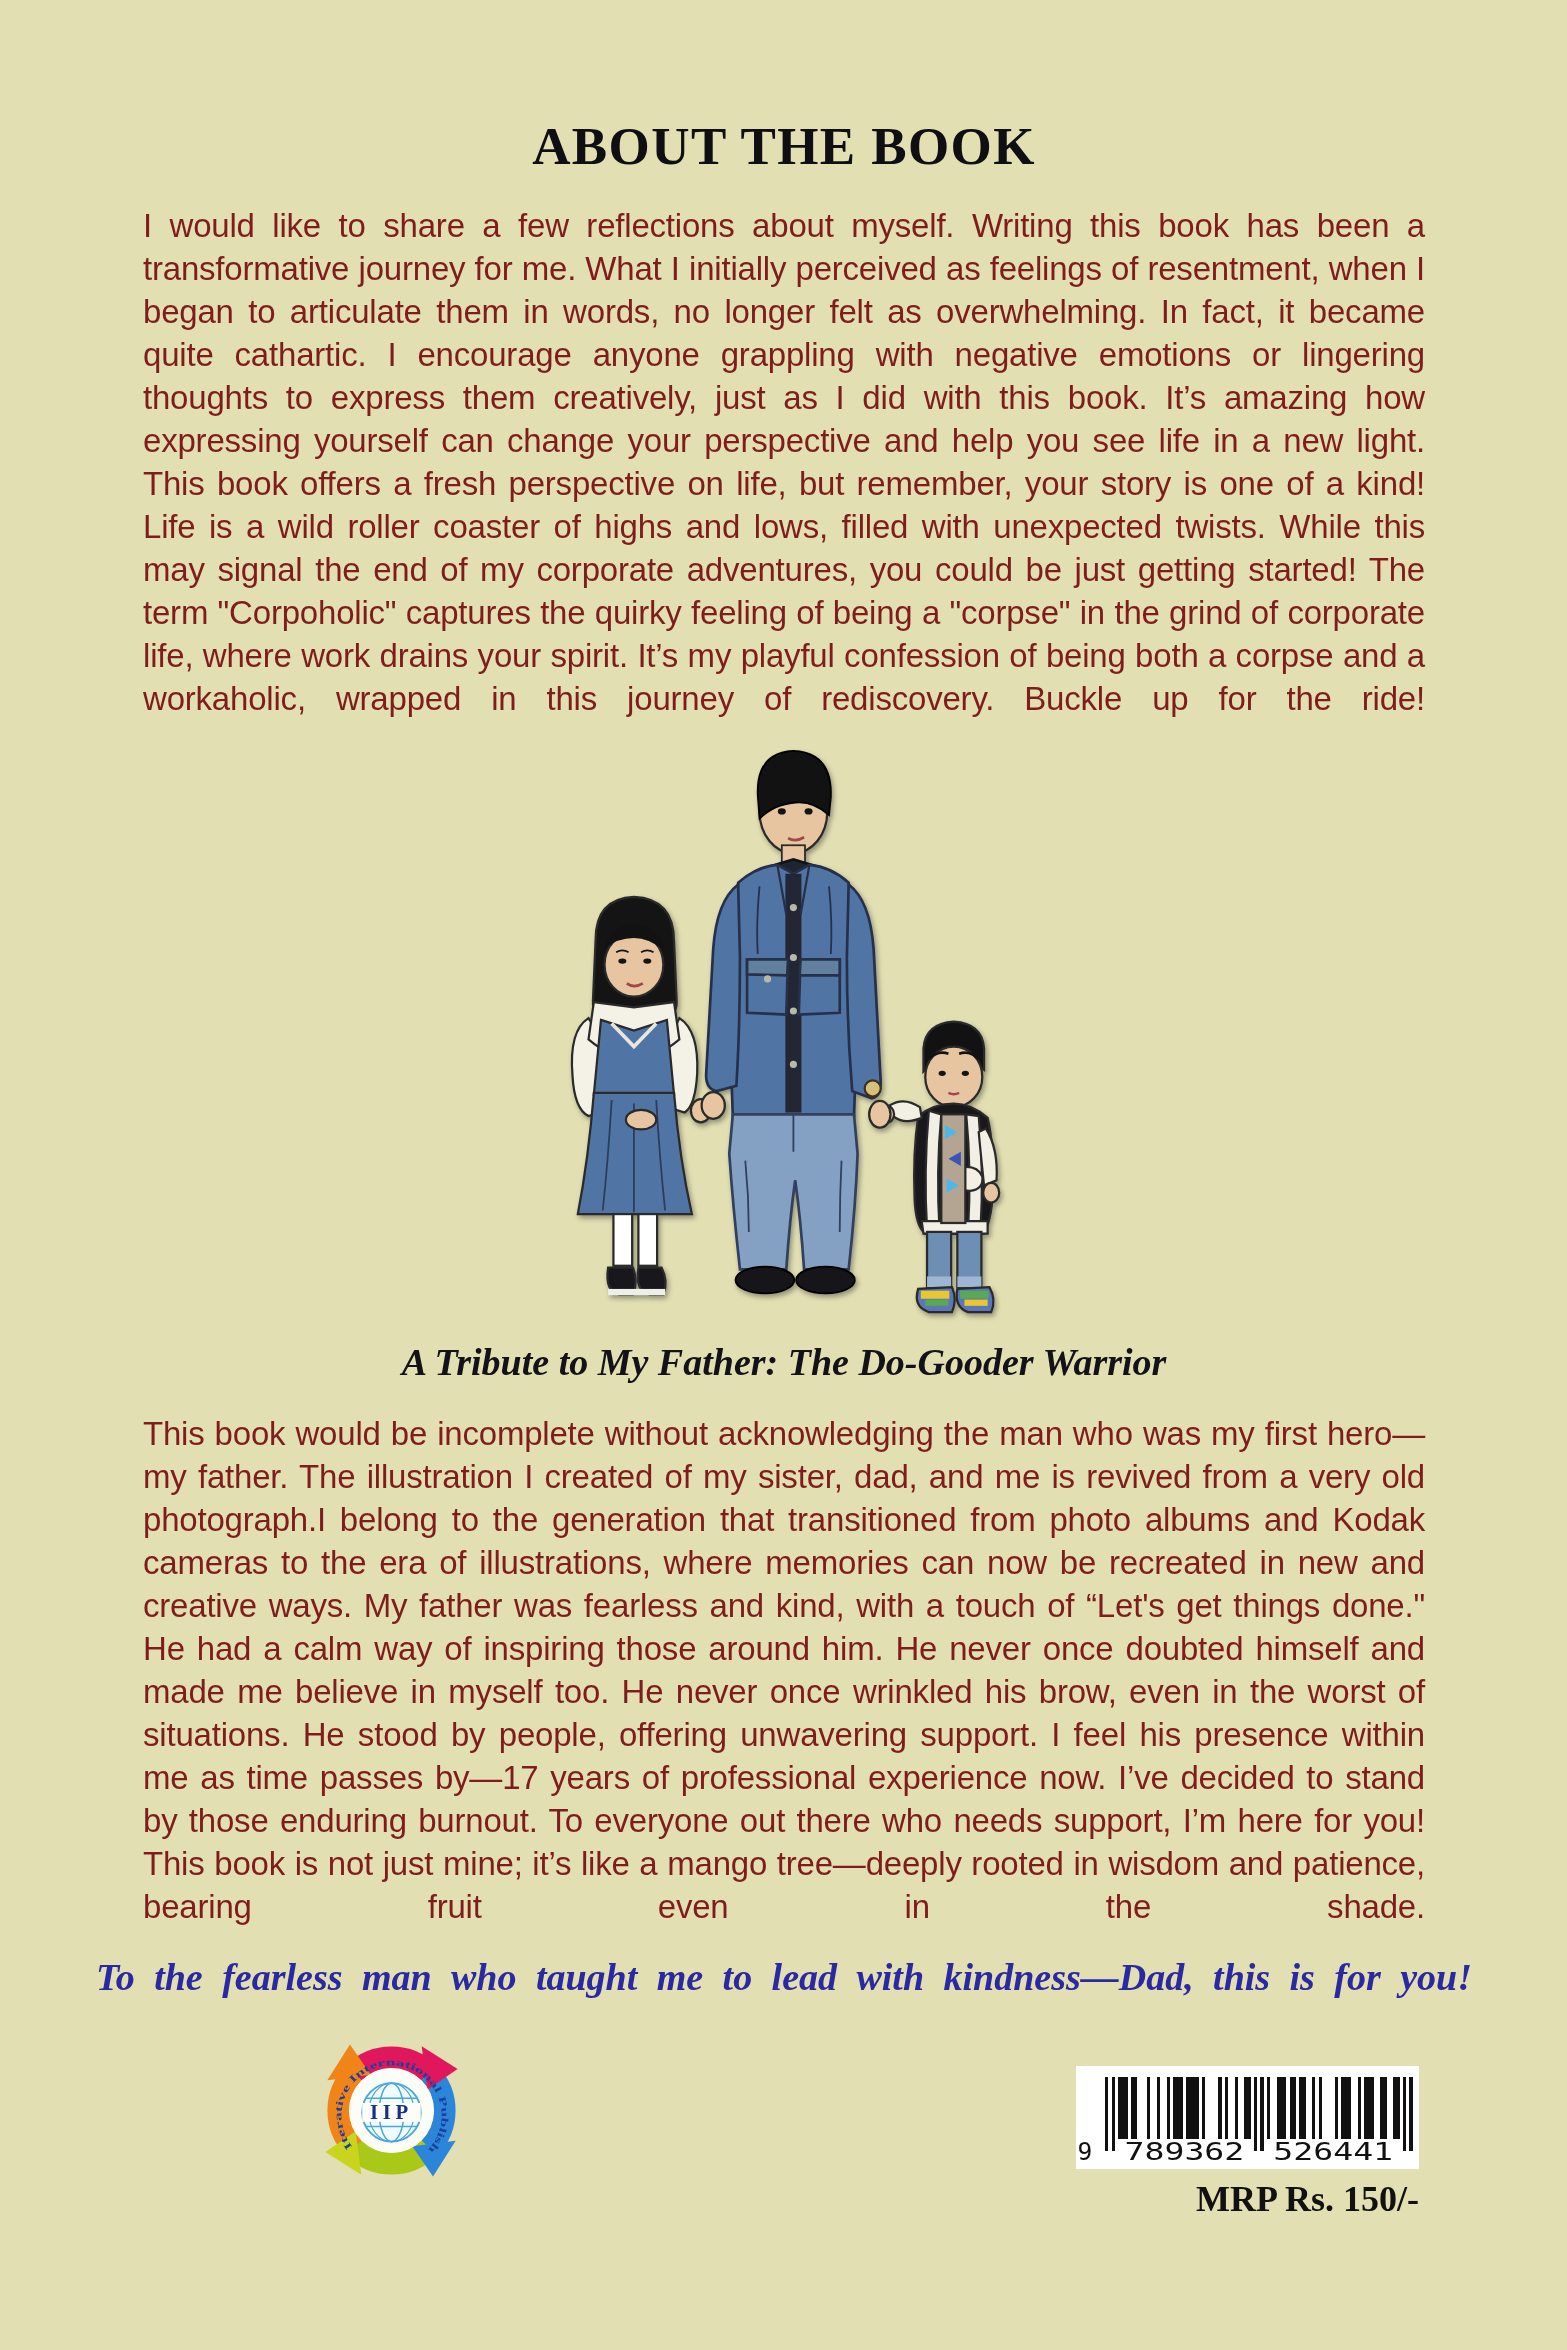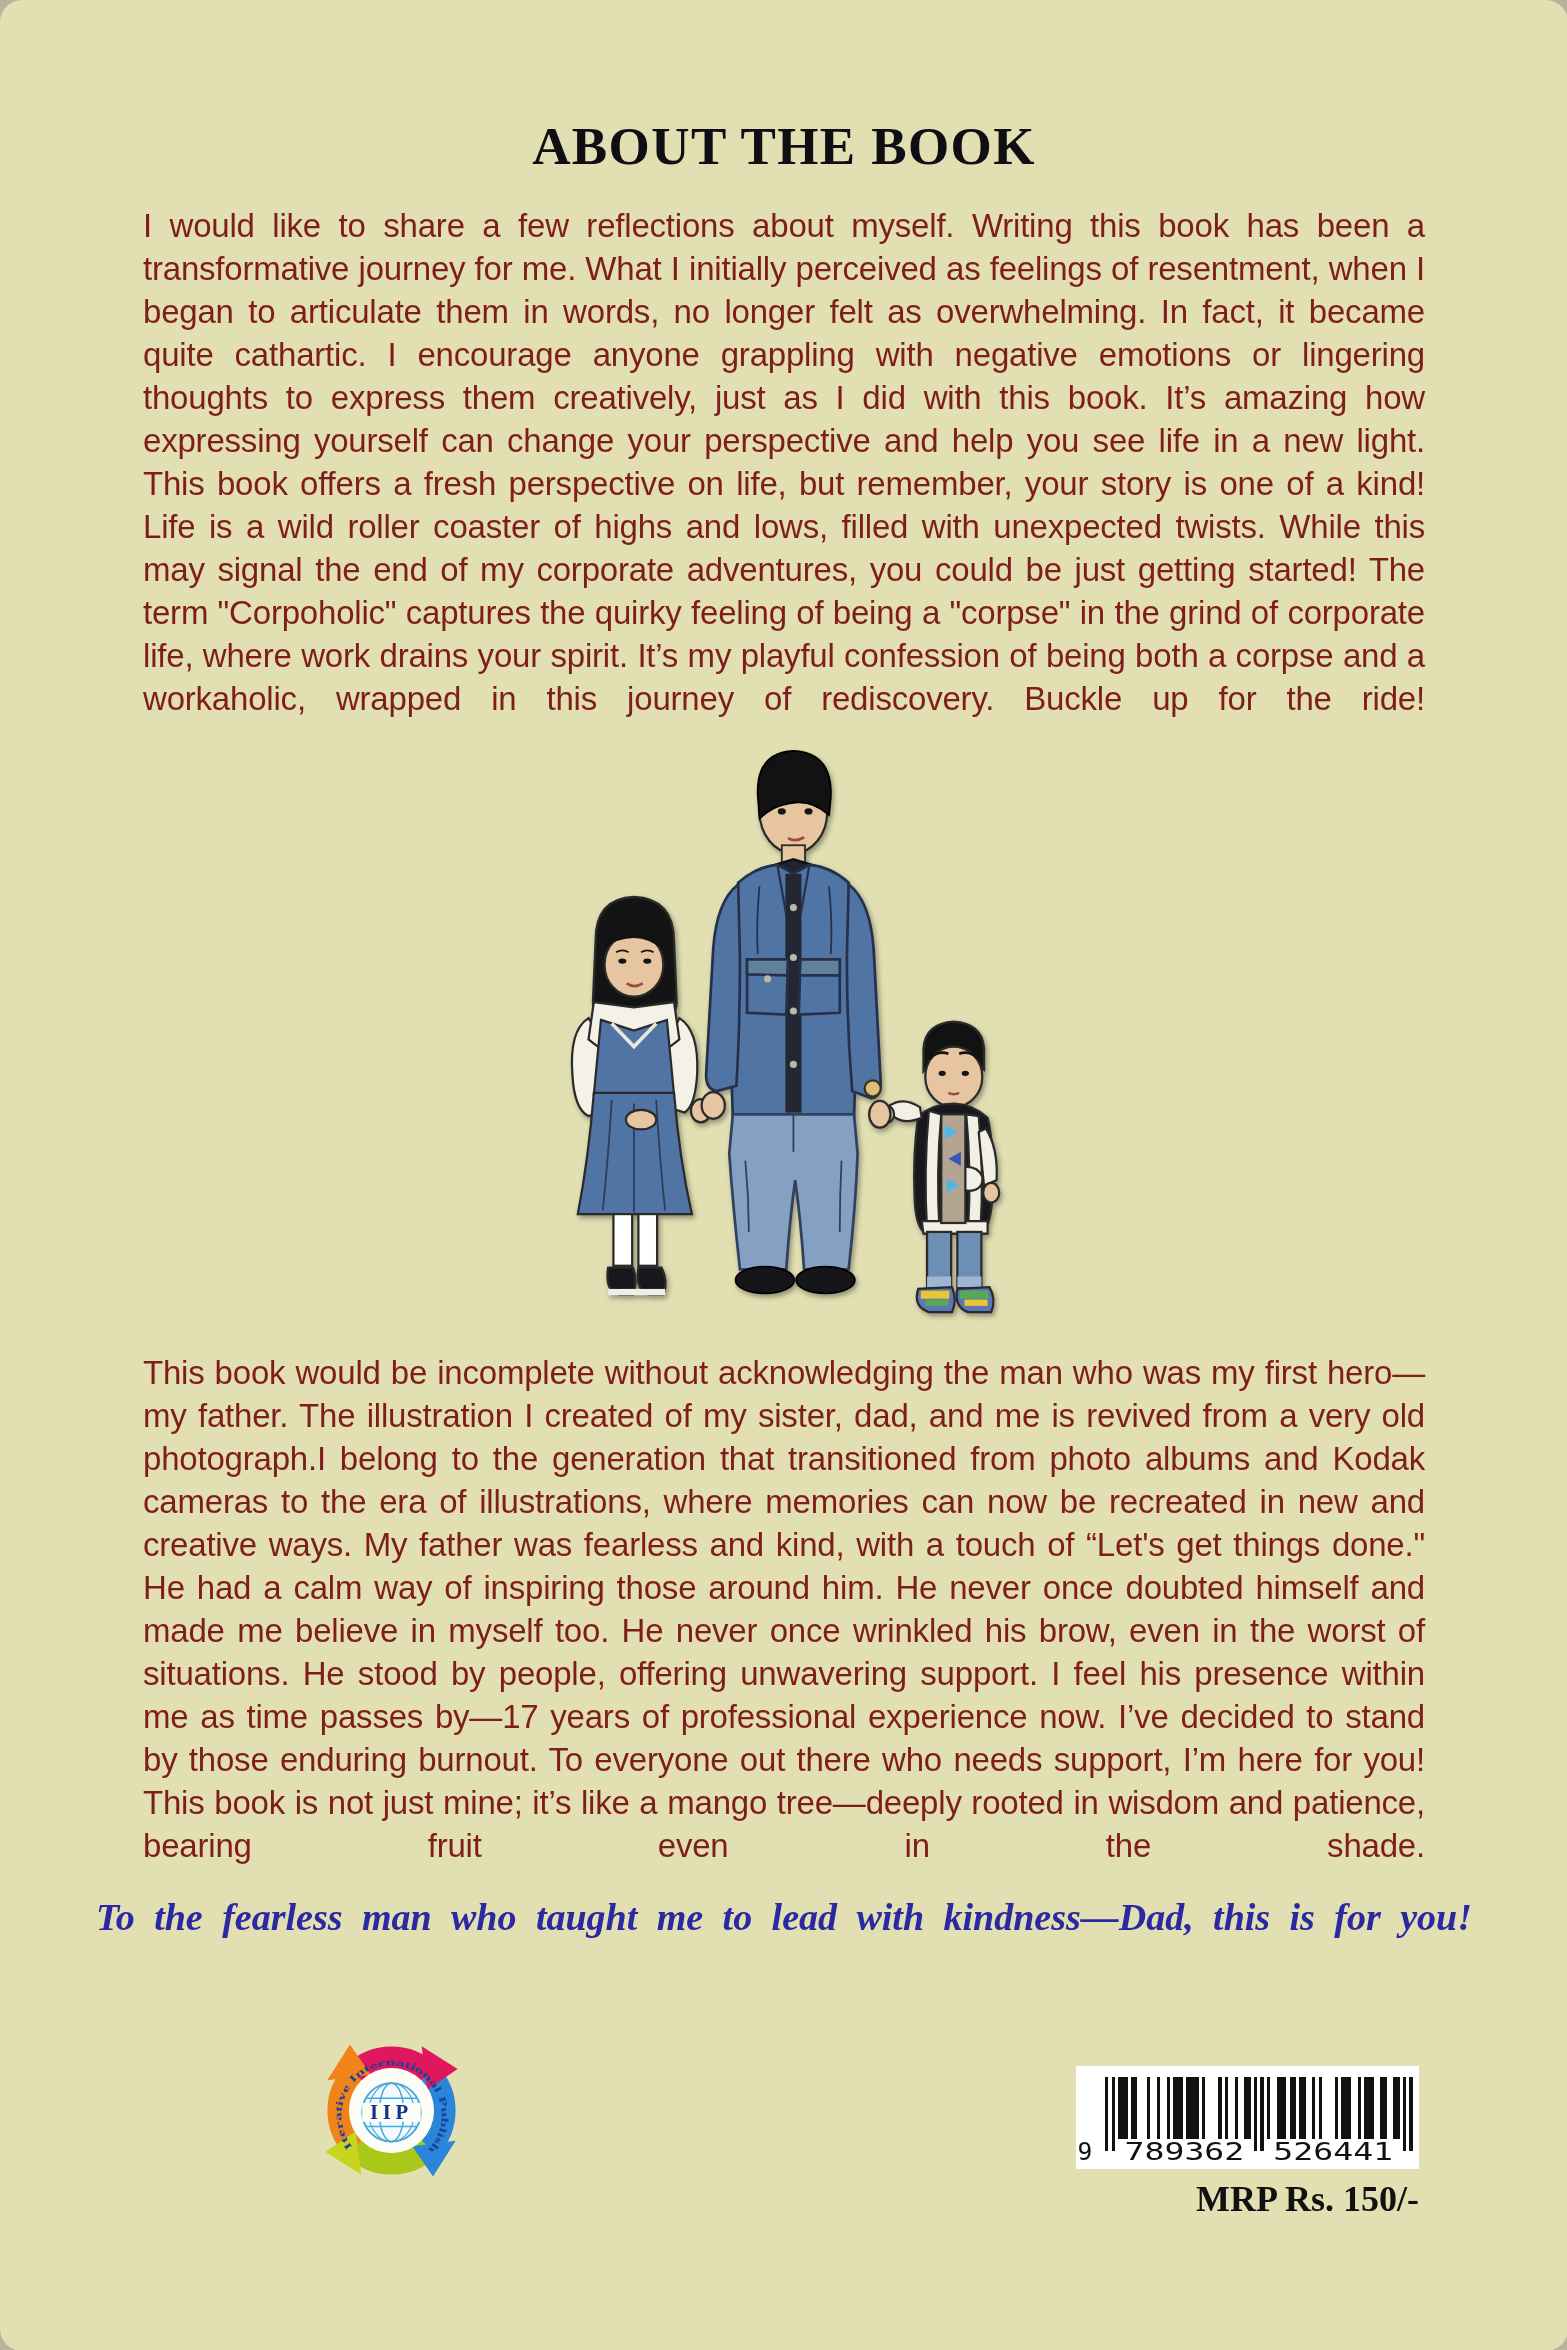--- a/index.html
+++ b/index.html
@@ -4,21 +4,20 @@
 <style>
   html,body { margin:0; padding:0; background:#b8b49a; }
   .page {
     position:relative;
     width:1568px; height:2351px;
     margin:0 auto;
     background:#e2dfb2;
     overflow:hidden;
     font-family:"Liberation Sans", sans-serif;
     color:#1b1b26;
-    border-radius:22px;
   }
   .title {
     margin:0; padding-top:116px;
     text-align:center;
     font-family:"Liberation Serif", serif;
     font-weight:bold;
     font-size:53px;
     letter-spacing:1.4px;
     color:#0e0e13;
   }
@@ -190,20 +189,21 @@
         <ellipse cx="210" cy="418" rx="13" ry="15" fill="#e6c5a0" stroke="#2a2a2a" stroke-width="2.5"></ellipse>
         <ellipse cx="397" cy="428" rx="12" ry="15" fill="#e6c5a0" stroke="#2a2a2a" stroke-width="2.5"></ellipse>
         <path d="M232,428 L368,428 L372,472 Q370,530 362,602 L312,602 Q308,544 302,502 Q296,544 292,602 L240,602 Q232,530 228,472 Z" fill="#84a0c2" stroke="#31405c"></path>
         <path d="M300,428 L300,470 M246,480 Q250,520 250,560 M354,480 Q352,520 352,560" fill="none" stroke="#31405c" stroke-width="2"></path>
         <ellipse cx="268" cy="614" rx="33" ry="15" fill="#15151a" stroke="#000" stroke-width="2"></ellipse>
         <ellipse cx="336" cy="614" rx="33" ry="15" fill="#15151a" stroke="#000" stroke-width="2"></ellipse>
       </g>
     </svg>
   </div>
 
+  <div class="caption">A Tribute to My Father: The Do-Gooder Warrior</div>
 
   <p class="bodytext p2">This book would be incomplete without acknowledging the man who was my first hero—my father. The illustration I created of my sister, dad, and me is revived from a very old photograph.I belong to the generation that transitioned from photo albums and Kodak cameras to the era of illustrations, where memories can now be recreated in new and creative ways. My father was fearless and kind, with a touch of “Let's get things done." He had a calm way of inspiring those around him. He never once doubted himself and made me believe in myself too. He never once wrinkled his brow, even in the worst of situations. He stood by people, offering unwavering support. I feel his presence within me as time passes by—17 years of professional experience now. I’ve decided to stand by those enduring burnout. To everyone out there who needs support, I’m here for you! This book is not just mine; it’s like a mango tree—deeply rooted in wisdom and patience, bearing fruit even in the shade.</p>
 
   <p class="dedication">To the fearless man who taught me to lead with kindness—Dad, this is for you!</p>
 
 
   <div class="barcode-box">
     <svg viewBox="-9 -1.5 106 28" preserveAspectRatio="xMidYMid meet" shape-rendering="crispEdges">
       <g fill="#111111">
         <rect x="0" y="0" width="1" height="23"></rect>

